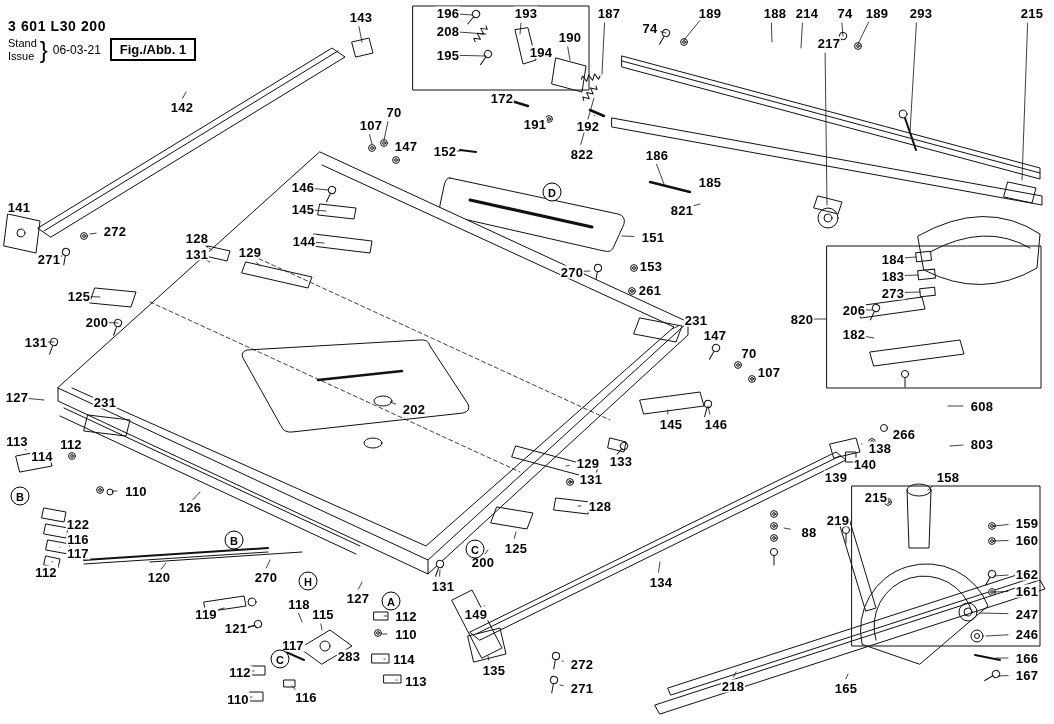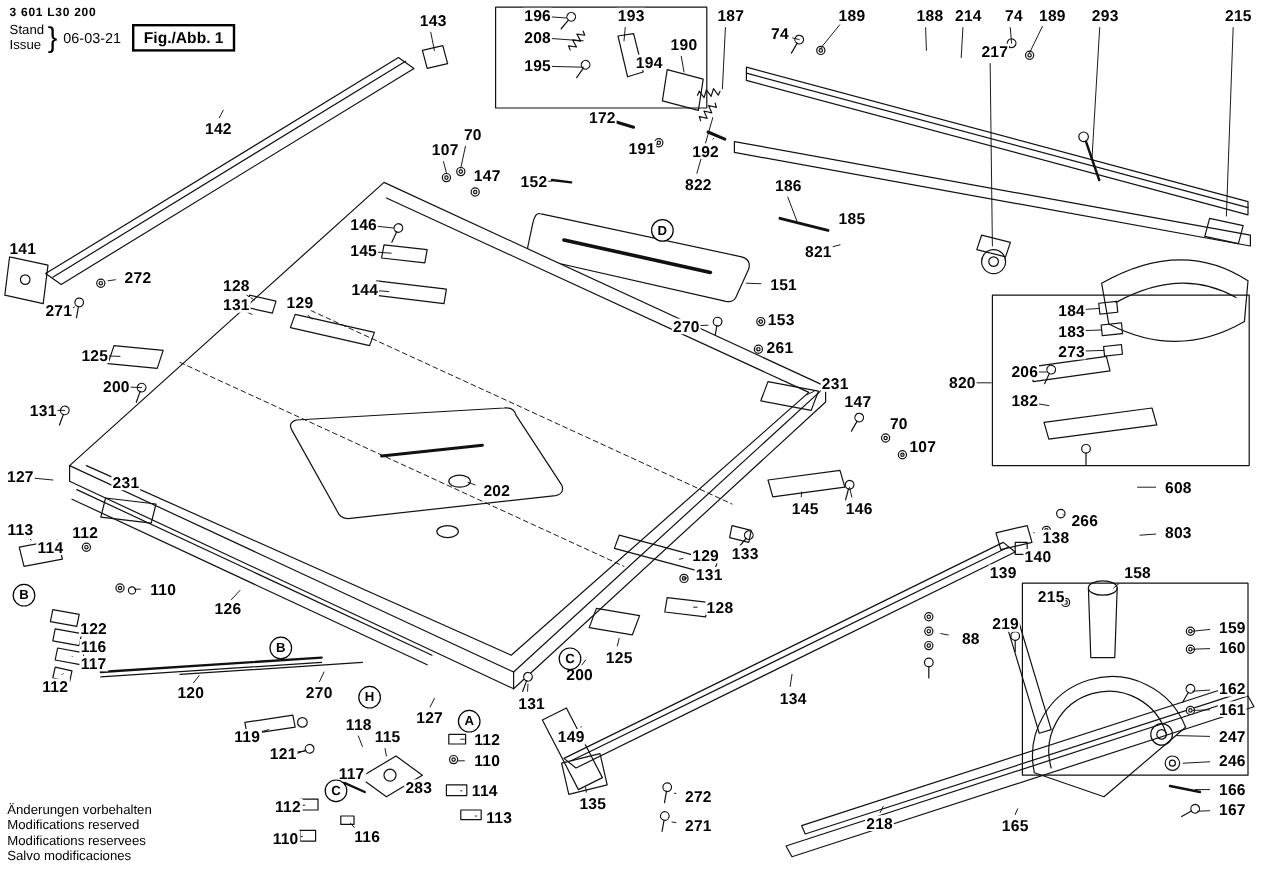--- a/index.html
+++ b/index.html
@@ -6,21 +6,21 @@
   body { width:1054px; height:724px; font-family:"Liberation Sans", sans-serif; color:#000; }
   .stage { position:relative; width:1054px; height:724px; overflow:hidden; background:#fff; }
   #art { position:absolute; left:0; top:0; }
   #labels-layer { position:absolute; left:4px; top:0; width:100%; height:100%; }
   .plabel { position:absolute; transform:translate(-50%,-50%); font-weight:bold; font-size:13px;
             line-height:1; background:#fff; padding:0 1px; letter-spacing:.2px; white-space:nowrap; }
   .callout { position:absolute; transform:translate(-50%,-50%); width:17px; height:17px;
              border:1.5px solid #000; border-radius:50%; background:#fff; font-weight:bold;
              font-size:11px; display:flex; align-items:center; justify-content:center; }
   .header { position:absolute; top:5px; left:8px; }
-  .partno { font-weight:bold; font-size:10px; letter-spacing:.6px; }
+  .partno { font-weight:bold; font-size:14px; letter-spacing:.6px;margin-top:13px; }
   .issue-row { display:flex; align-items:center; margin-top:3px; gap:3px; }
   .stand-issue { font-size:11px; line-height:1.15; }
   .brace { font-size:24px; font-weight:normal; line-height:1; }
   .date { font-size:12px; margin:0 6px 0 2px; }
   .figbox { border:2px solid #000; padding:2px 8px; font-weight:bold; font-size:13px; }
   .footer { position:absolute; left:6px; bottom:3px; font-size:11px; line-height:1.18; }
 </style>
 </head>
 <body>
 
@@ -452,20 +452,14 @@
       <div class="stand-issue">
         <div>Stand</div>
         <div>Issue</div>
       </div>
       <span class="brace">}</span>
       <span class="date">06-03-21</span>
       <span class="figbox">Fig./Abb. 1</span>
     </div>
   </div>
 
-  <div class="footer">
-    <div>Änderungen vorbehalten</div>
-    <div>Modifications reserved</div>
-    <div>Modifications reservees</div>
-    <div>Salvo modificaciones</div>
-  </div>
 
 </div>
 
 </body></html>

